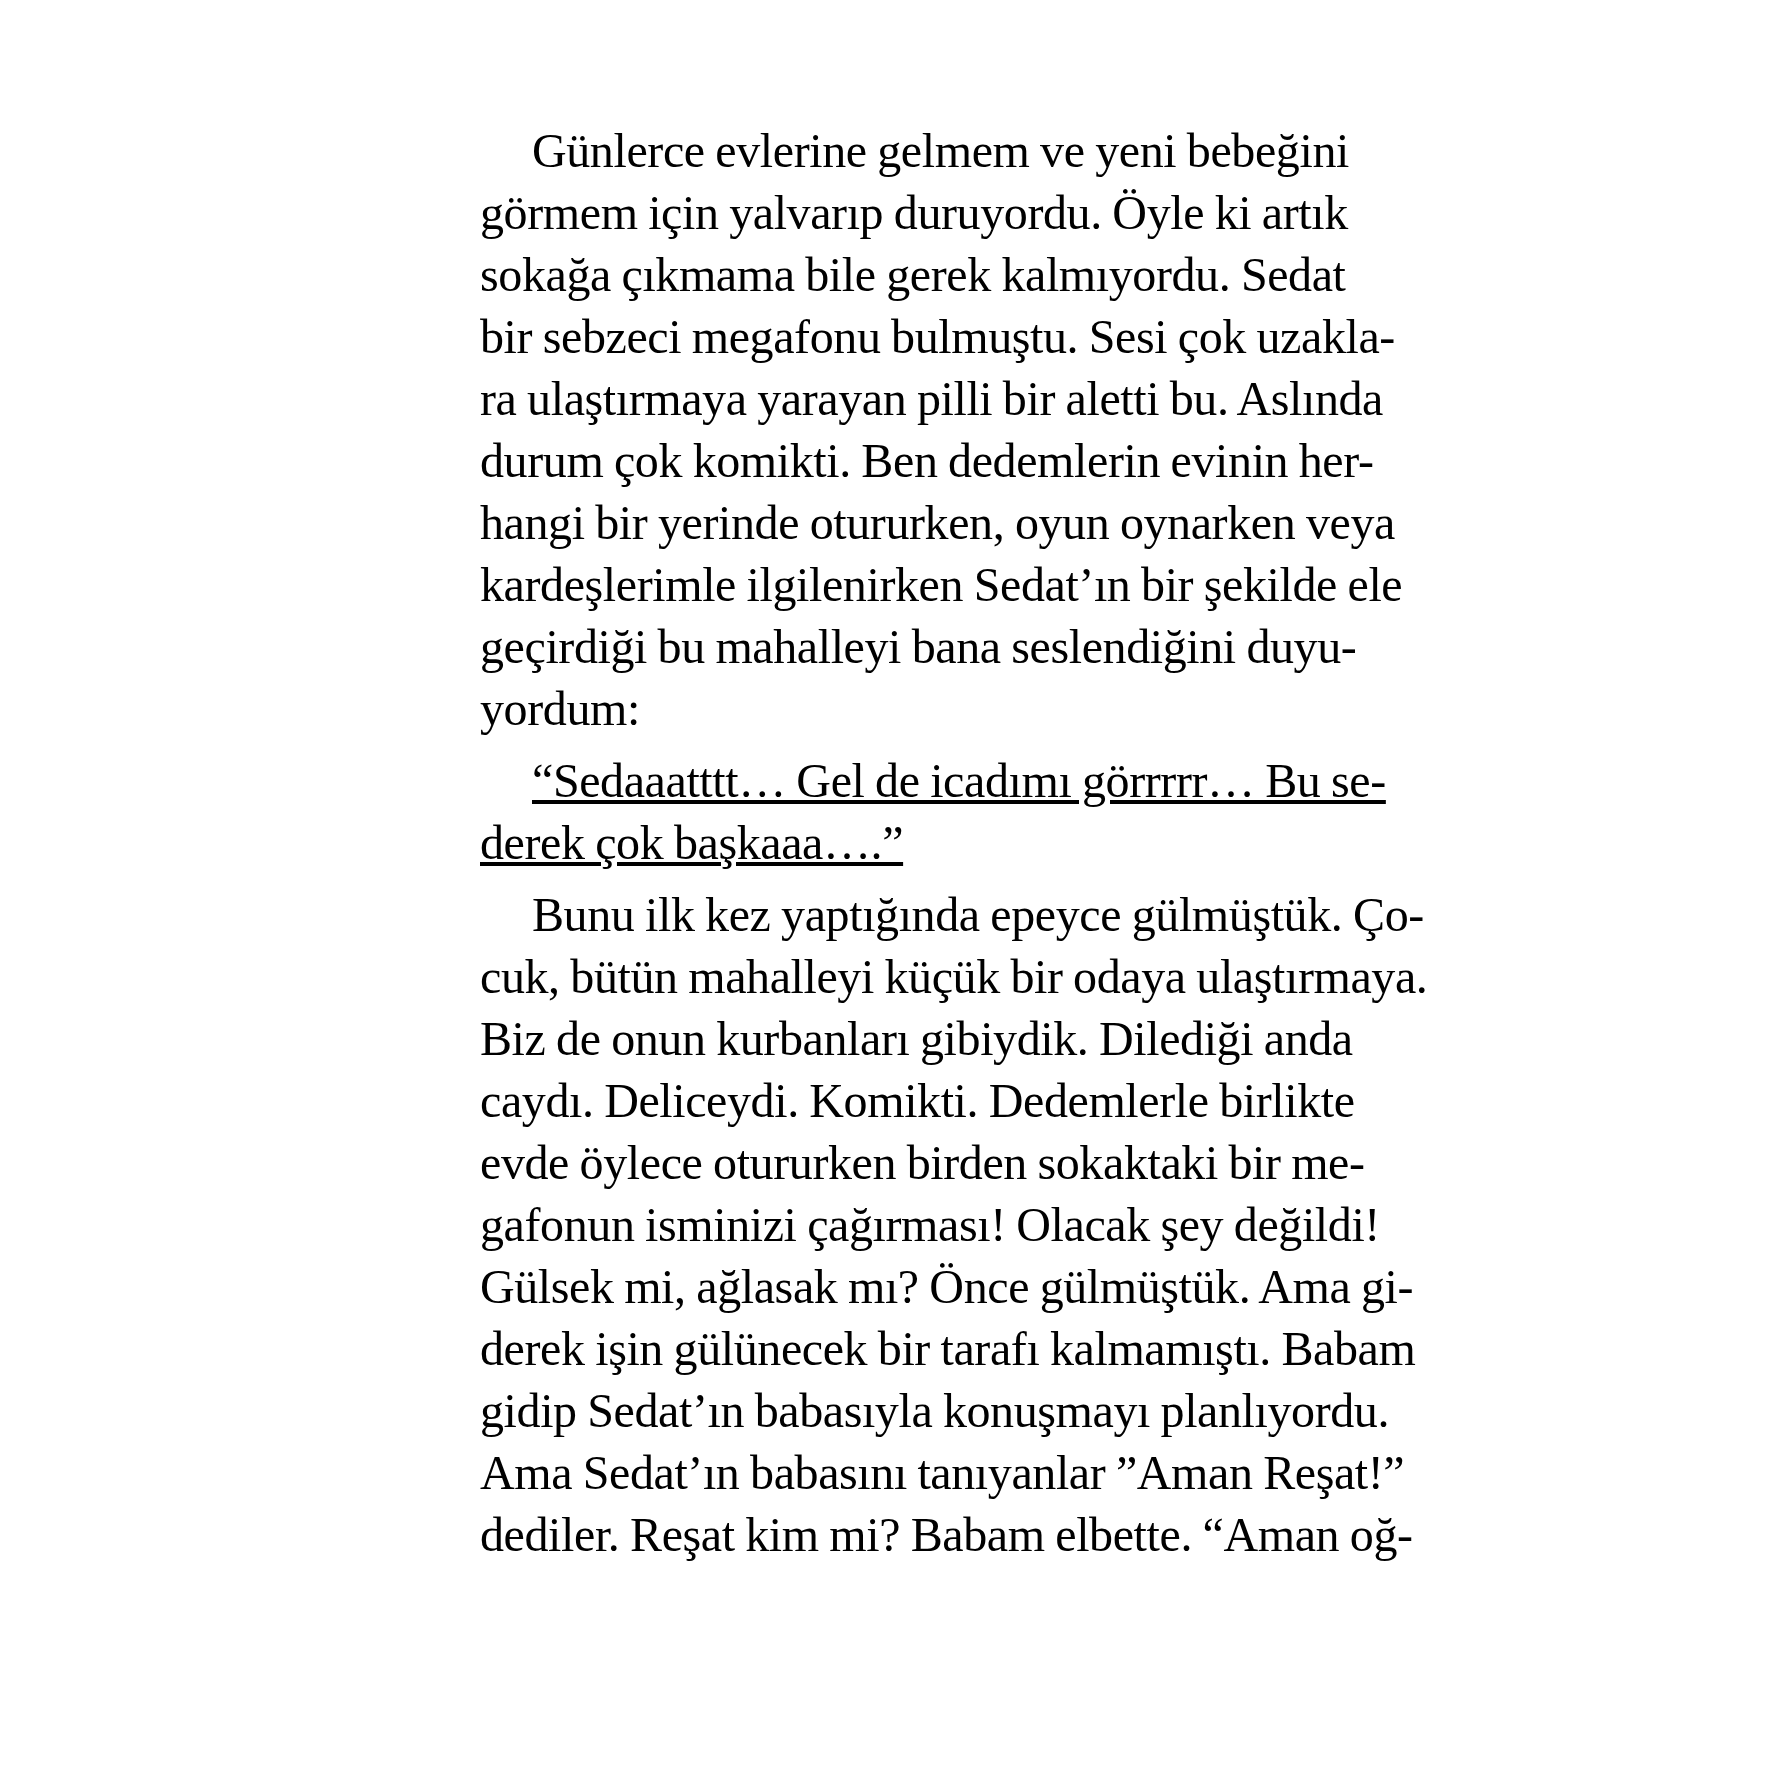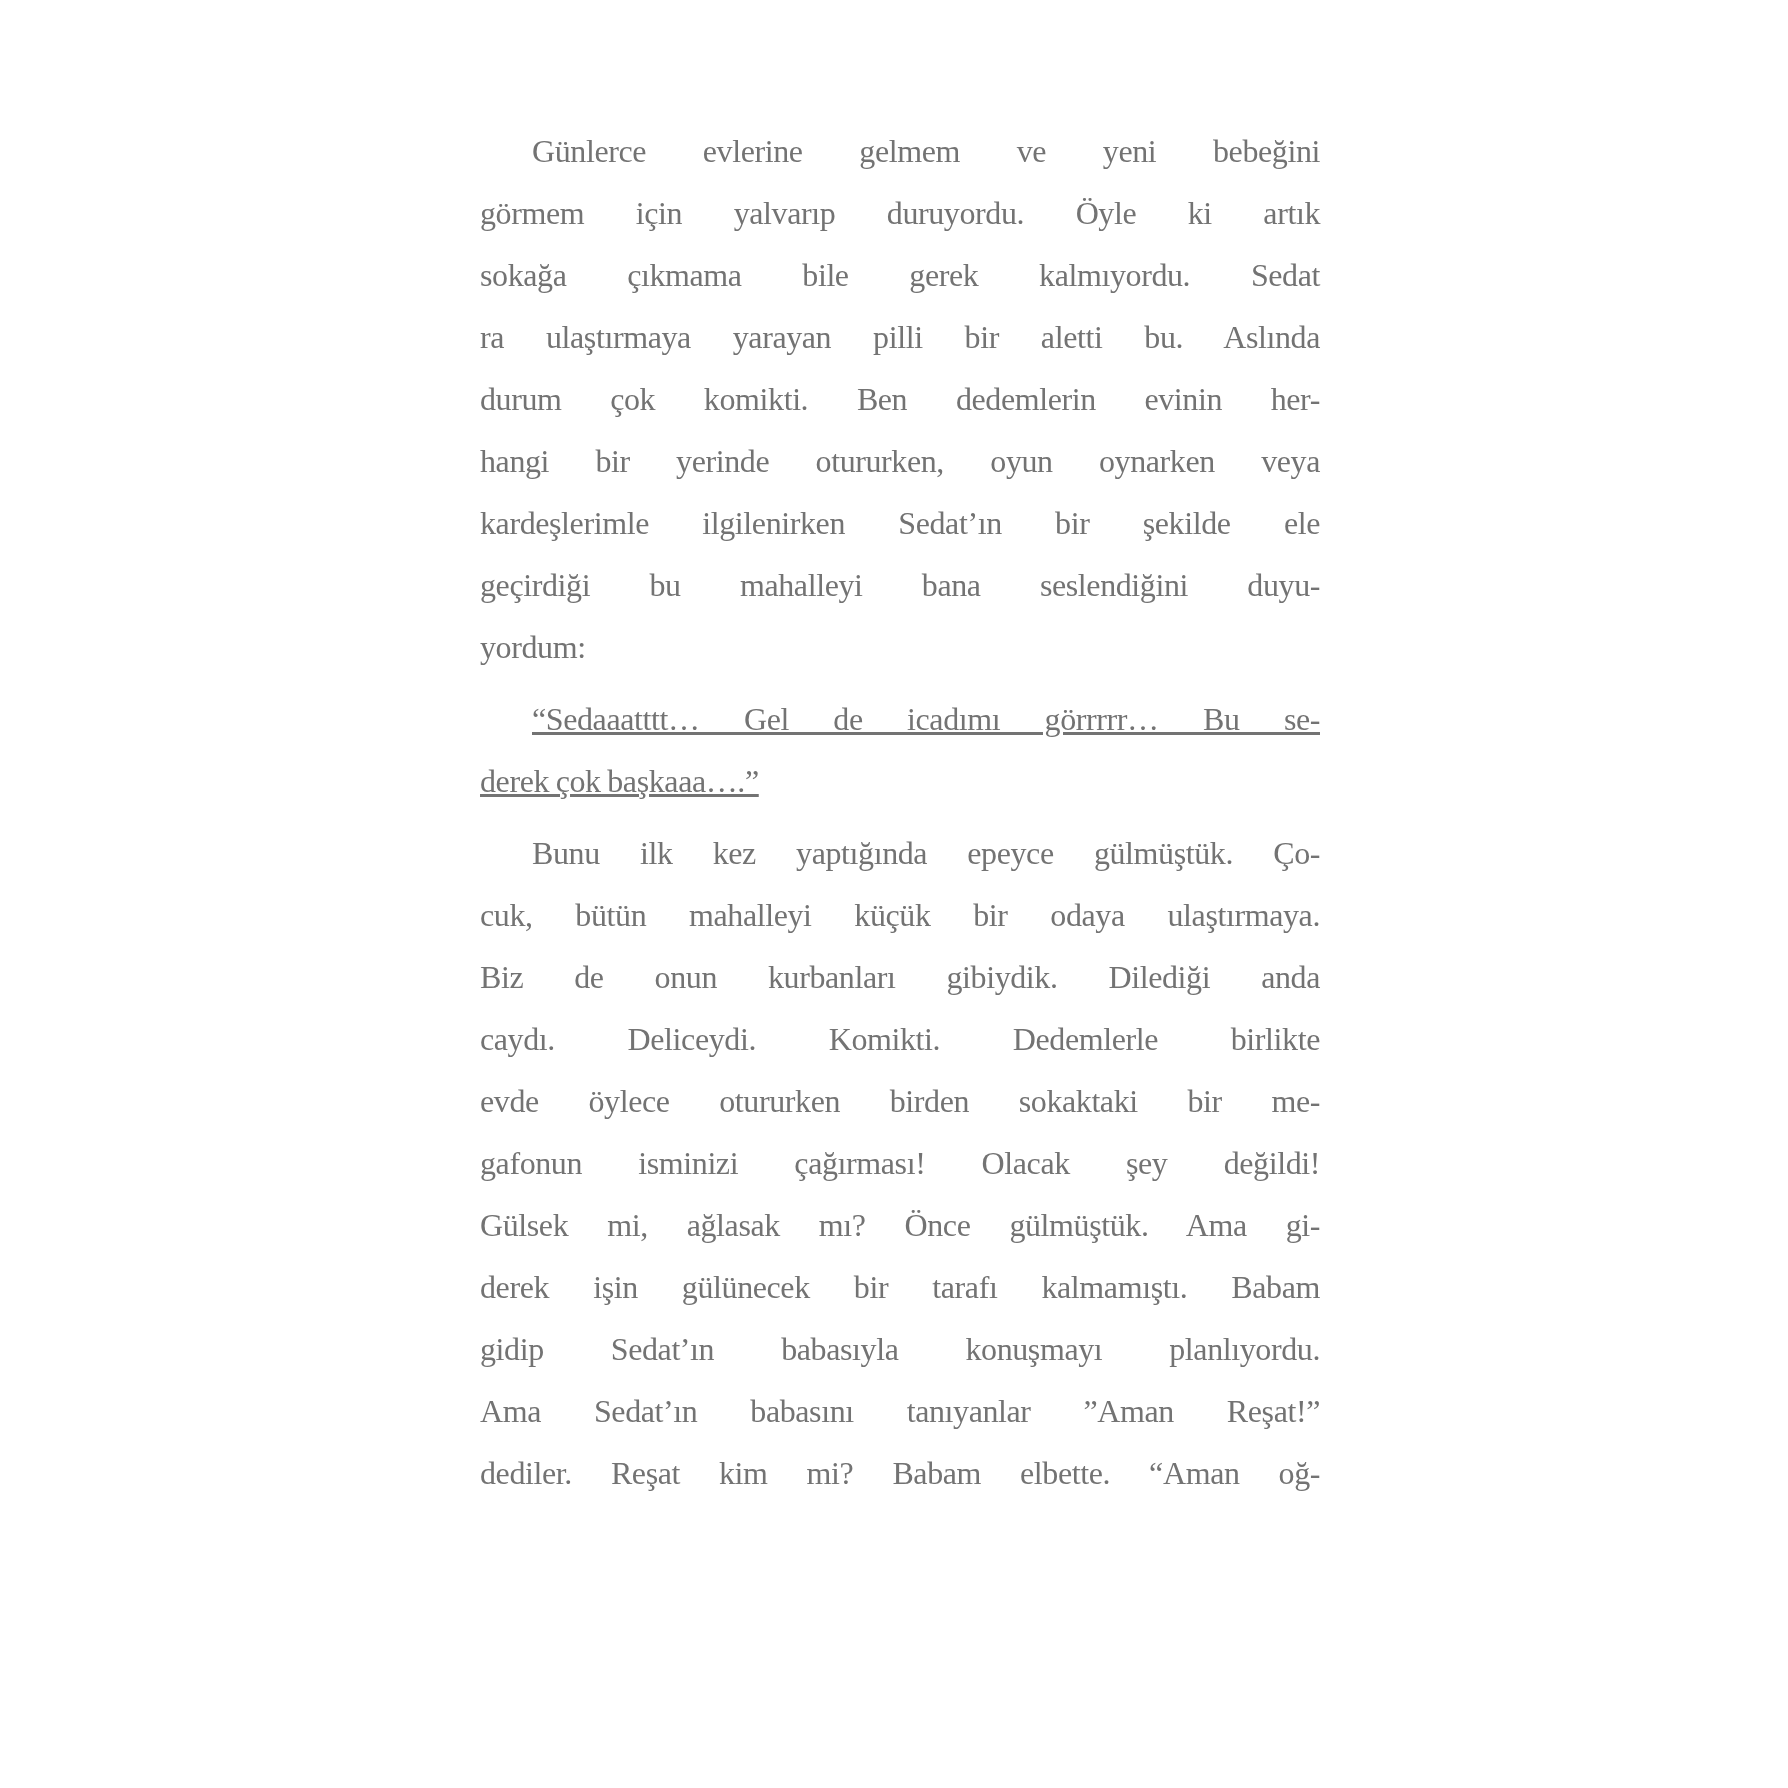--- a/index.html
+++ b/index.html
@@ -19,23 +19,23 @@
       width: 1788px;
       height: 1788px;
       background: #ffffff;
     }
     .text-block {
       position: absolute;
       left: 480px;
       top: 120px;
       width: 840px;
       font-family: "Liberation Serif", "DejaVu Serif", serif;
-      font-size: 32px;
+      font-size: 48px;
       line-height: 62px;
-      color: #737373;
+      color: #000000;
       letter-spacing: -0.4px;
       word-spacing: -1px;
     }
     .line {
       display: block;
       text-align: justify;
       text-align-last: justify;
       white-space: nowrap;
       height: 62px;
     }
@@ -60,20 +60,21 @@
 </head>
 <body>
 
 <div class="page">
   <div class="text-block">
 
     <div class="para-block" style="margin-bottom:10px;">
       <span class="line indent">Günlerce evlerine gelmem ve yeni bebeğini</span>
       <span class="line">görmem için yalvarıp duruyordu. Öyle ki artık</span>
       <span class="line">sokağa çıkmama bile gerek kalmıyordu. Sedat</span>
+      <span class="line">bir sebzeci megafonu bulmuştu. Sesi çok uzakla-</span>
       <span class="line">ra ulaştırmaya yarayan pilli bir aletti bu. Aslında</span>
       <span class="line">durum çok komikti. Ben dedemlerin evinin her-</span>
       <span class="line">hangi bir yerinde otururken, oyun oynarken veya</span>
       <span class="line">kardeşlerimle ilgilenirken Sedat’ın bir şekilde ele</span>
       <span class="line">geçirdiği bu mahalleyi bana seslendiğini duyu-</span>
       <span class="line last">yordum:</span>
     </div>
 
     <div class="para-block" style="margin-bottom:10px;text-decoration:underline;">
       <span class="line indent">“Sedaaatttt… Gel de icadımı görrrrr… Bu se-</span>

